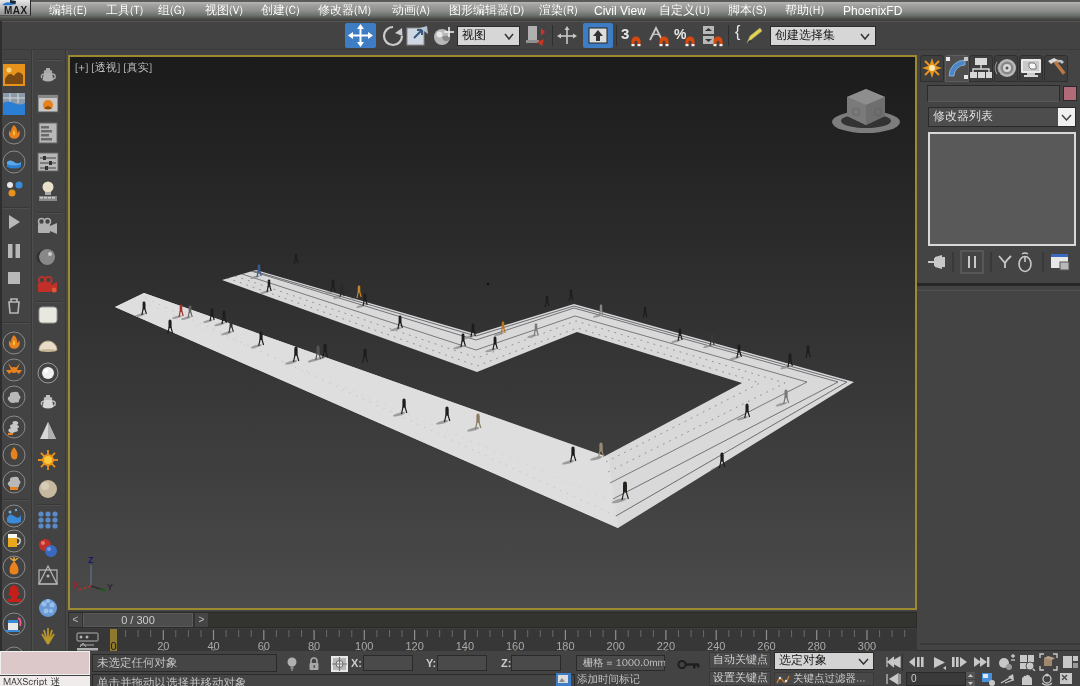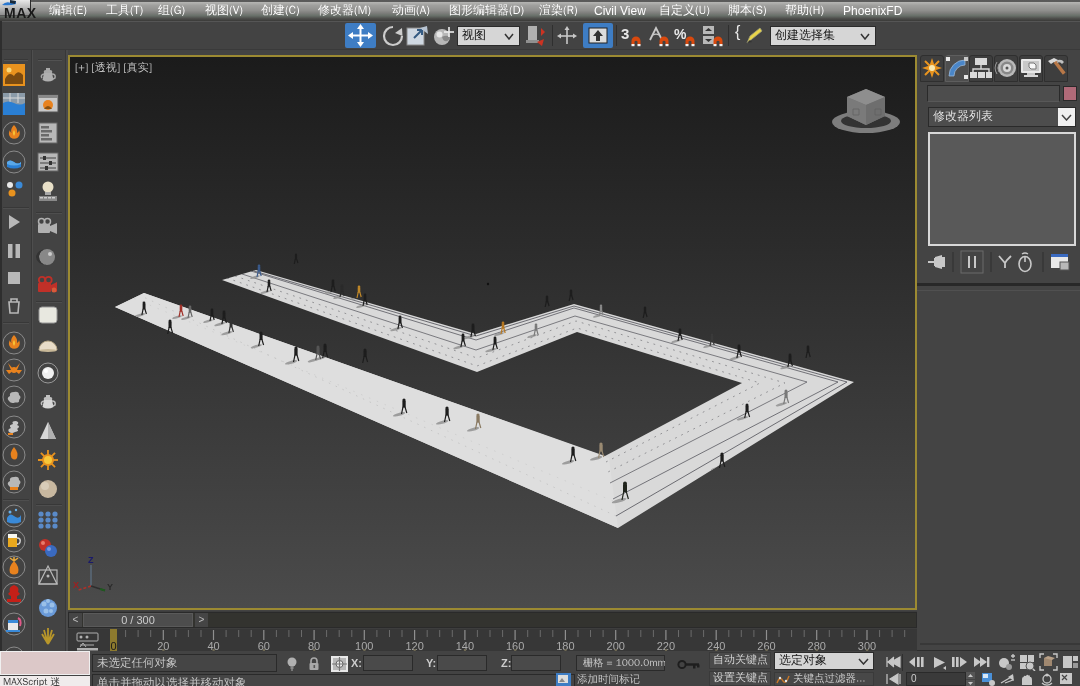--- a/index.html
+++ b/index.html
@@ -1,20 +1,20 @@
 <!DOCTYPE html>
 <html><head><meta charset="utf-8"><style>
 *{margin:0;padding:0;box-sizing:border-box}
 html,body{width:1080px;height:686px;overflow:hidden;background:#434343}
 body{font-family:"Liberation Sans",sans-serif;position:relative}
 .abs{position:absolute}
 </style></head><body>
 <div class="abs" style="left:0;top:0;width:1080px;height:21px;background:linear-gradient(#6a6a6a 0%,#404040 6%,#b4b4b2 11%,#a0a09e 25%,#8f8f8d 50%,#7e7e7c 62%,#687069 75%,#4e4e4c 88%,#3a3a38 100%)"></div>
 <div class="abs" style="left:0;top:0;width:31px;height:16px;background:linear-gradient(#e8e8e8,#b8b8b8 55%,#8e8e8e);border-right:1px solid #2a2a2a;border-bottom:1px solid #555"></div>
-<div class="abs" style="left:4px;top:5px;color:#1a1a1a;font-size:14px;font-weight:bold;letter-spacing:0.5px">MAX</div>
+<div class="abs" style="left:4px;top:5px;color:#1a1a1a;font-size:10px;font-weight:bold;letter-spacing:0.5px">MAX</div>
 <svg class="abs" style="left:2px;top:0" width="16" height="6">
     <path d="M0 5 Q4 1 9 3 L14 1 L14 4 Q8 6 0 5Z" fill="#2a78d0"></path>
     <path d="M8 0 L14 1 L13 4 L8 3Z" fill="#1a2a3a"></path>
   </svg>
 <svg class="abs" style="left:49px;top:4px" width="40" height="16">
     <path d="M8.1 10.2Q7.6 10.2 7.2 10.2Q7.2 9.5 7.2 8.7V8.2H6.6L6.6 9.7Q6.6 10.5 6.6 11.3Q6.2 11.3 5.8 11.3Q5.8 10.5 5.8 9.7L5.8 5.2H6.6V5.3H11.2V10.2Q11.1 10.9 10.6 11.2Q10.2 11.4 9.6 11.4Q9.6 11.2 9.6 10.9H8.9V8.2H8.0V8.7Q8.0 9.5 8.1 10.2ZM4.5 1.6H7.9L7.0 0.5L7.7 -0.0L8.6 1.1L8.1 1.6H11.1V4.3L5.3 4.3V6.6Q5.3 9.7 3.7 11.3Q3.4 11.0 2.9 10.9Q4.6 9.6 4.5 6.6ZM9.7 7.7H10.4V5.7H9.7ZM8.9 7.7V5.7H8.0V7.7ZM7.2 7.7V5.7H6.6L6.6 7.7ZM9.7 8.2V10.5Q9.8 10.5 10.0 10.5Q10.2 10.5 10.3 10.4Q10.4 10.4 10.4 10.0V8.2ZM5.3 3.8H10.3V2.1H5.3ZM0.6 10.5Q0.6 9.9 0.3 9.5Q0.9 9.5 1.7 9.3Q2.4 9.1 4.2 8.5L4.2 8.9Q2.5 9.6 1.8 9.9Q1.1 10.2 0.6 10.5ZM1.9 0.5Q2.2 0.7 2.7 0.8Q2.6 1.0 2.5 1.3Q2.4 1.7 1.8 2.9Q1.3 4.1 1.1 4.5L2.3 4.4Q2.9 3.4 3.1 2.5Q3.5 2.8 3.9 2.9Q3.8 3.2 3.6 3.6Q3.4 4.0 2.5 5.3Q1.7 6.6 1.3 7.0L2.8 6.8L3.3 6.7V7.2L2.9 7.3L0.3 7.8L0.2 7.2Q0.4 7.2 0.6 7.0Q1.1 6.3 2.0 4.9L0.2 5.2L0.1 4.6Q0.3 4.6 0.4 4.4Q0.7 3.9 1.2 2.8Q1.8 1.4 1.9 0.5Z M16.6 5.1Q16.7 4.8 16.6 4.5Q17.2 4.5 17.7 4.5H22.3Q22.9 4.5 23.4 4.5Q23.4 4.8 23.4 5.1L22.1 5.0V9.0L23.6 8.9Q23.5 9.2 23.6 9.4L22.1 9.6V9.9Q22.1 10.7 22.2 11.5Q21.8 11.4 21.3 11.5Q21.4 10.7 21.4 9.9V9.6L17.2 10.1Q16.7 10.1 16.1 10.2Q16.1 9.9 16.1 9.6L17.5 9.5V5.0Q17.1 5.0 16.6 5.1ZM21.4 8.1H18.3V9.4L21.4 9.1ZM21.4 7.6V6.7H18.3V7.6ZM21.4 6.2V5.0H18.3V6.2ZM18.2 1.4V3.1H21.4V1.4ZM22.1 0.9Q22.0 2.3 22.1 3.6H17.5Q17.6 2.3 17.5 0.9ZM14.2 0.2Q14.5 0.4 15.0 0.5Q14.7 1.2 14.5 2.0L14.4 2.1H15.4Q15.9 2.1 16.4 2.1Q16.4 2.4 16.4 2.7Q15.9 2.7 15.4 2.7H14.2L13.4 5.4H14.4V5.1Q14.4 4.4 14.4 3.6Q14.8 3.6 15.2 3.6Q15.2 4.4 15.2 5.1V5.4H16.8V5.9H15.2V7.7Q16.0 7.6 16.9 7.4L16.9 7.8L15.2 8.3V10.0Q15.2 10.8 15.2 11.6Q14.8 11.5 14.4 11.6Q14.4 10.8 14.4 10.0V8.5L13.8 8.6Q13.0 8.8 12.3 9.1Q12.3 8.5 12.1 8.1Q13.3 8.1 14.4 7.9V5.9H12.4L13.4 2.7L12.1 2.7Q12.1 2.4 12.1 2.1L13.6 2.1L13.7 1.8Q14.0 1.0 14.2 0.2Z M27.0 12.1H26.4Q24.9 10.2 24.6 7.7Q24.6 7.3 24.6 6.9Q24.6 4.3 26.2 2.0Q26.3 1.9 26.4 1.8H27.0Q25.5 4.1 25.5 6.8Q25.5 9.6 27.0 12.1Z M33.9 10.0H28.6V1.8H33.8V2.7H29.6V5.3H33.0V6.1H29.6V9.1H33.9Z M37.3 6.9Q37.3 9.4 35.9 11.5Q35.8 11.8 35.5 12.1H34.9Q36.4 9.6 36.4 6.8Q36.4 4.1 34.9 1.8Q34.9 1.8 34.9 1.8H35.5Q37.2 3.9 37.3 6.5Q37.3 6.7 37.3 6.9Z" fill="#ffffff"></path>
   </svg>
 <svg class="abs" style="left:106px;top:4px" width="40" height="16">
     <path d="M11.4 9.3Q11.3 9.7 11.4 10.2Q10.6 10.1 9.8 10.1H1.8Q1.0 10.1 0.2 10.2Q0.3 9.7 0.2 9.3Q1.0 9.3 1.8 9.3H5.2V1.6H2.6Q1.8 1.6 1.0 1.6Q1.1 1.2 1.0 0.8Q1.8 0.8 2.6 0.8H9.0Q9.8 0.8 10.6 0.8Q10.5 1.2 10.6 1.6Q9.8 1.6 9.0 1.6H6.1V9.3H9.8Q10.6 9.3 11.4 9.3Z M22.5 11.0 21.9 11.6 20.5 10.3 19.1 9.1 19.7 8.4 21.2 9.6ZM15.6 8.5Q15.9 8.7 16.3 8.9Q15.2 10.9 12.8 11.9Q12.6 11.5 12.3 11.2Q13.3 10.8 14.1 10.1Q14.8 9.5 15.6 8.5ZM23.5 7.7Q23.5 8.0 23.5 8.4Q22.9 8.3 22.2 8.3H13.6Q13.0 8.3 12.4 8.4Q12.4 8.0 12.4 7.7Q13.0 7.7 13.6 7.7H15.0L15.0 0.5H20.8V7.7H22.2Q22.9 7.7 23.5 7.7ZM20.0 2.3V1.1H15.8Q15.8 1.7 15.8 2.3ZM20.0 4.1V2.9H15.8L15.8 4.1ZM20.0 5.9V4.7H15.8V5.9ZM20.0 7.7V6.5H15.8V7.7Z M27.0 12.1H26.4Q24.9 10.2 24.6 7.7Q24.6 7.3 24.6 6.9Q24.6 4.3 26.2 2.0Q26.3 1.9 26.4 1.8H27.0Q25.5 4.1 25.5 6.8Q25.5 9.6 27.0 12.1Z M33.4 2.7H31.1V10.0H30.1V2.7H27.7V1.8H33.4Z M36.6 6.9Q36.6 9.4 35.2 11.5Q35.0 11.8 34.8 12.1H34.2Q35.7 9.6 35.7 6.8Q35.7 4.1 34.2 1.8Q34.2 1.8 34.2 1.8H34.8Q36.5 3.9 36.6 6.5Q36.6 6.7 36.6 6.9Z" fill="#ffffff"></path>
   </svg>

